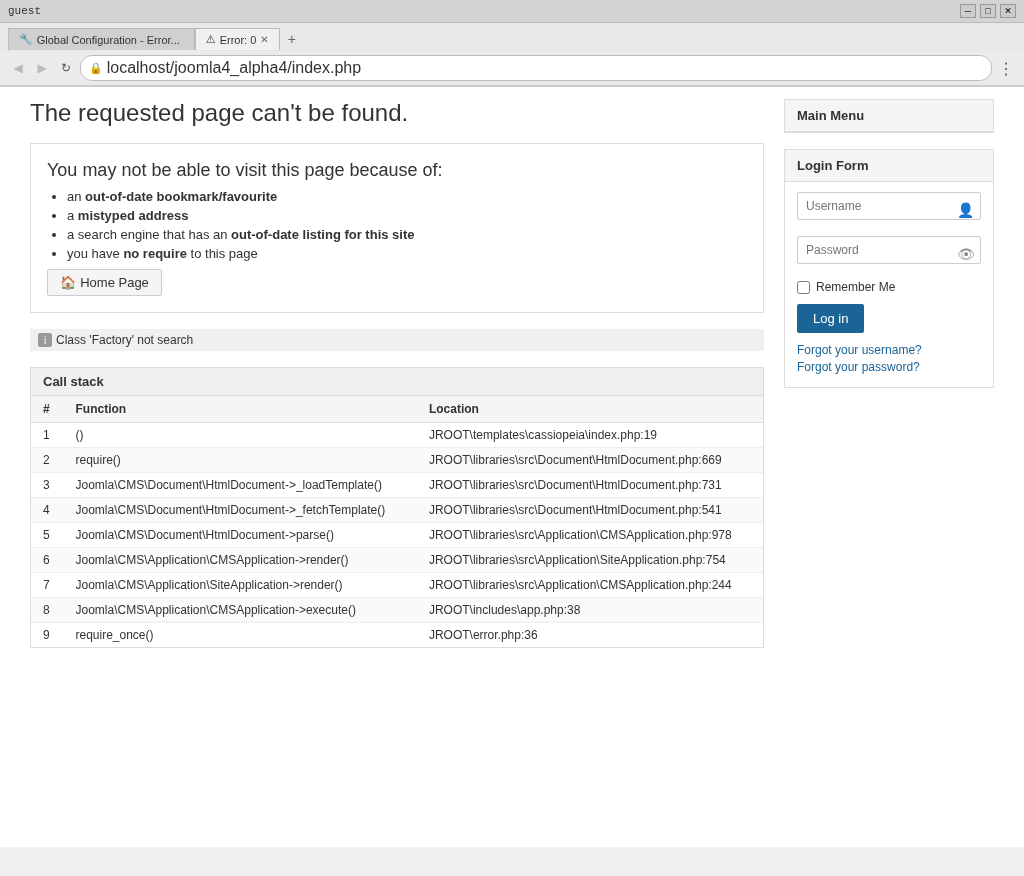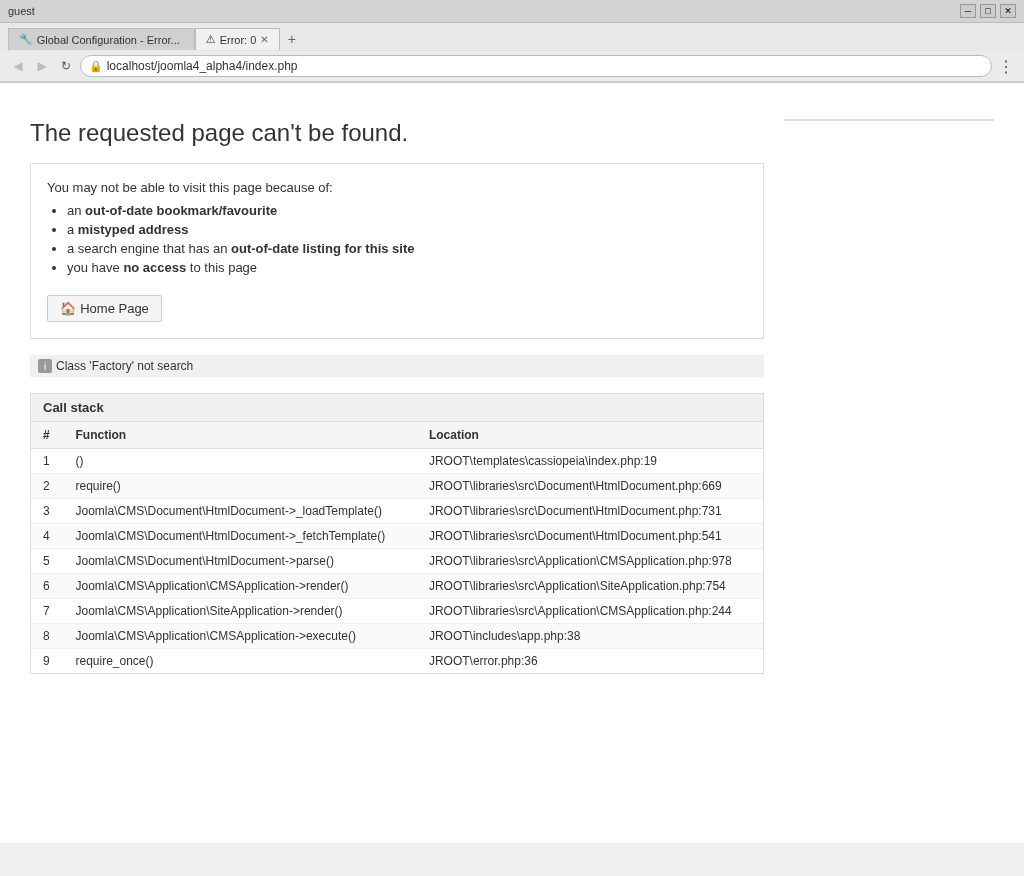--- a/index.html
+++ b/index.html
@@ -1,46 +1,46 @@
 <!DOCTYPE html>
 <html><head>
   <meta charset="utf-8">
   <style>
     * { box-sizing: border-box; margin: 0; padding: 0; }
     body { font-family: Arial, sans-serif; font-size: 13px; background: #f0f0f0; color: #333; }
 
     
     .browser-chrome { background: #e8e8e8; border-bottom: 1px solid #ccc; }
     .title-bar { background: #d4d4d4; padding: 4px 8px; display: flex; align-items: center; justify-content: space-between; border-bottom: 1px solid #bbb; font-size: 11px; }
-    .title-bar-left { display: flex; align-items: center; gap: 4px; }
+    .title-bar-left { display: flex; align-items: center; gap: 4px; font-family: Liberation Mono, monospace; }
     .title-bar-right { display: flex; gap: 4px; }
     .win-btn { width: 16px; height: 14px; background: #ccc; border: 1px solid #999; font-size: 9px; display: flex; align-items: center; justify-content: center; cursor: pointer; }
 
     .tab-bar { display: flex; align-items: center; padding: 4px 8px 0; gap: 0; }
     .tab { padding: 4px 10px; background: #d0d0d0; border: 1px solid #bbb; border-bottom: none; font-size: 11px; display: flex; align-items: center; gap: 4px; cursor: pointer; }
     .tab.active { background: #f0f0f0; }
     .tab-close { font-size: 10px; color: #666; cursor: pointer; }
     .tab-new { padding: 4px 8px; background: none; border: none; font-size: 14px; cursor: pointer; color: #666; }
 
     .address-bar { display: flex; align-items: center; padding: 4px 8px; gap: 4px; background: #ebebeb; border-bottom: 1px solid #ccc; }
     .nav-btn { width: 20px; height: 20px; background: none; border: none; font-size: 12px; cursor: pointer; color: #555; display: flex; align-items: center; justify-content: center; }
     .nav-btn:disabled { color: #bbb; }
     .url-bar { flex: 1; padding: 3px 8px; border: 1px solid #bbb; border-radius: 12px; background: white; font-size: 12px; display: flex; align-items: center; gap: 4px; }
     .url-icon { font-size: 11px; color: #666; }
-    .url-text { font-size: 12px; color: #333; }
+    .url-text { font-size: 16px; color: #333; }
     .menu-btn { width: 20px; height: 20px; background: none; border: none; font-size: 16px; cursor: pointer; color: #555; }
     .main-content { flex: 1; }
     .sidebar { width: 210px; flex-shrink: 0; }
 
     
     .page-title { font-size: 24px; font-weight: normal; color: #333; margin-bottom: 16px; }
     .error-box { border: 1px solid #ddd; padding: 16px; margin-bottom: 16px; }
     .error-box .error-heading { font-weight: bold; margin-bottom: 8px; font-size: 13px; }
-    .error-box p { font-size: 13px; margin-bottom: 8px; }
-    .error-box ul { margin-left: 20px; margin-bottom: 20px; }
+    .error-box p { font-size: 18px; margin-bottom: 8px; }
+    .error-box ul { margin-left: 20px; margin-bottom: 8px; }
     .error-box ul li { margin-bottom: 4px; font-size: 13px; }
     .goto-home { font-size: 13px; margin-bottom: 12px; }
     .home-btn { display: inline-flex; align-items: center; gap: 4px; padding: 5px 12px; border: 1px solid #ccc; background: #f5f5f5; font-size: 13px; cursor: pointer; border-radius: 2px; text-decoration: none; color: #333; }
 
     .persist-msg { font-size: 13px; margin: 16px 0 8px; }
     .factory-error { background: #f0f0f0; padding: 4px 8px; font-size: 12px; margin-bottom: 8px; display: flex; align-items: center; gap: 4px; }
     .factory-icon { width: 14px; height: 14px; background: #999; color: white; font-size: 10px; display: flex; align-items: center; justify-content: center; border-radius: 2px; }
 
     
     .callstack-container { border: 1px solid #ddd; margin-top: 16px; }
@@ -104,32 +104,32 @@
     <button class="nav-btn" disabled="">▶</button>
     <button class="nav-btn">↻</button>
     <div class="url-bar">
       <span class="url-icon">🔒</span>
       <span class="url-text">localhost/joomla4_alpha4/index.php</span>
     </div>
     <button class="menu-btn">⋮</button>
   </div>
 </div>
 
-<div style="background:white; min-height:760px; padding: 36px 30px; display:flex; gap:20px;">
+<div style="background:white; min-height:760px; padding: 12px 30px; display:flex; gap:20px;">
 
   <div class="main-content">
     <h1 class="page-title">The requested page can't be found.</h1>
 
     <div class="error-box">
       <p>You may not be able to visit this page because of:</p>
       <ul>
         <li>an <strong>out-of-date bookmark/favourite</strong></li>
         <li>a <strong>mistyped address</strong></li>
         <li>a search engine that has an <strong>out-of-date listing for this site</strong></li>
-        <li>you have <strong>no access</strong> to this page</li>
+        <li>you have <strong>no require</strong> to this page</li>
       </ul>
       <a class="home-btn" href="#">
         <span>🏠</span>
         <span>Home Page</span>
       </a>
     </div>
 
 
     <div class="factory-error">
       <span class="factory-icon">i</span>
@@ -193,16 +193,39 @@
               <td>JROOT\error.php:36</td>
             </tr>
           </tbody>
       </table>
     </div>
   </div>
 
   <div class="sidebar">
 
     <div class="sidebar-widget">
-    </div>
-
+      <div class="widget-title">Main Menu</div>
+    </div>
+
+    <div class="sidebar-widget">
+      <div class="widget-title">Login Form</div>
+      <div class="widget-body">
+        <div class="input-wrap">
+          <input type="text" class="login-field" placeholder="Username" style="padding-right: 28px;">
+          <span class="input-icon">👤</span>
+        </div>
+        <div class="input-wrap">
+          <input type="password" class="login-field" placeholder="Password" style="padding-right: 28px;">
+          <span class="input-icon">👁</span>
+        </div>
+        <div class="remember-me">
+          <input type="checkbox" style="">
+          <span>Remember Me</span>
+        </div>
+        <button class="login-btn">Log in</button>
+        <div class="login-links">
+          <a href="#">Forgot your username?</a>
+          <a href="#">Forgot your password?</a>
+        </div>
+      </div>
+    </div>
   </div>
 </div>
 
 </body></html>

